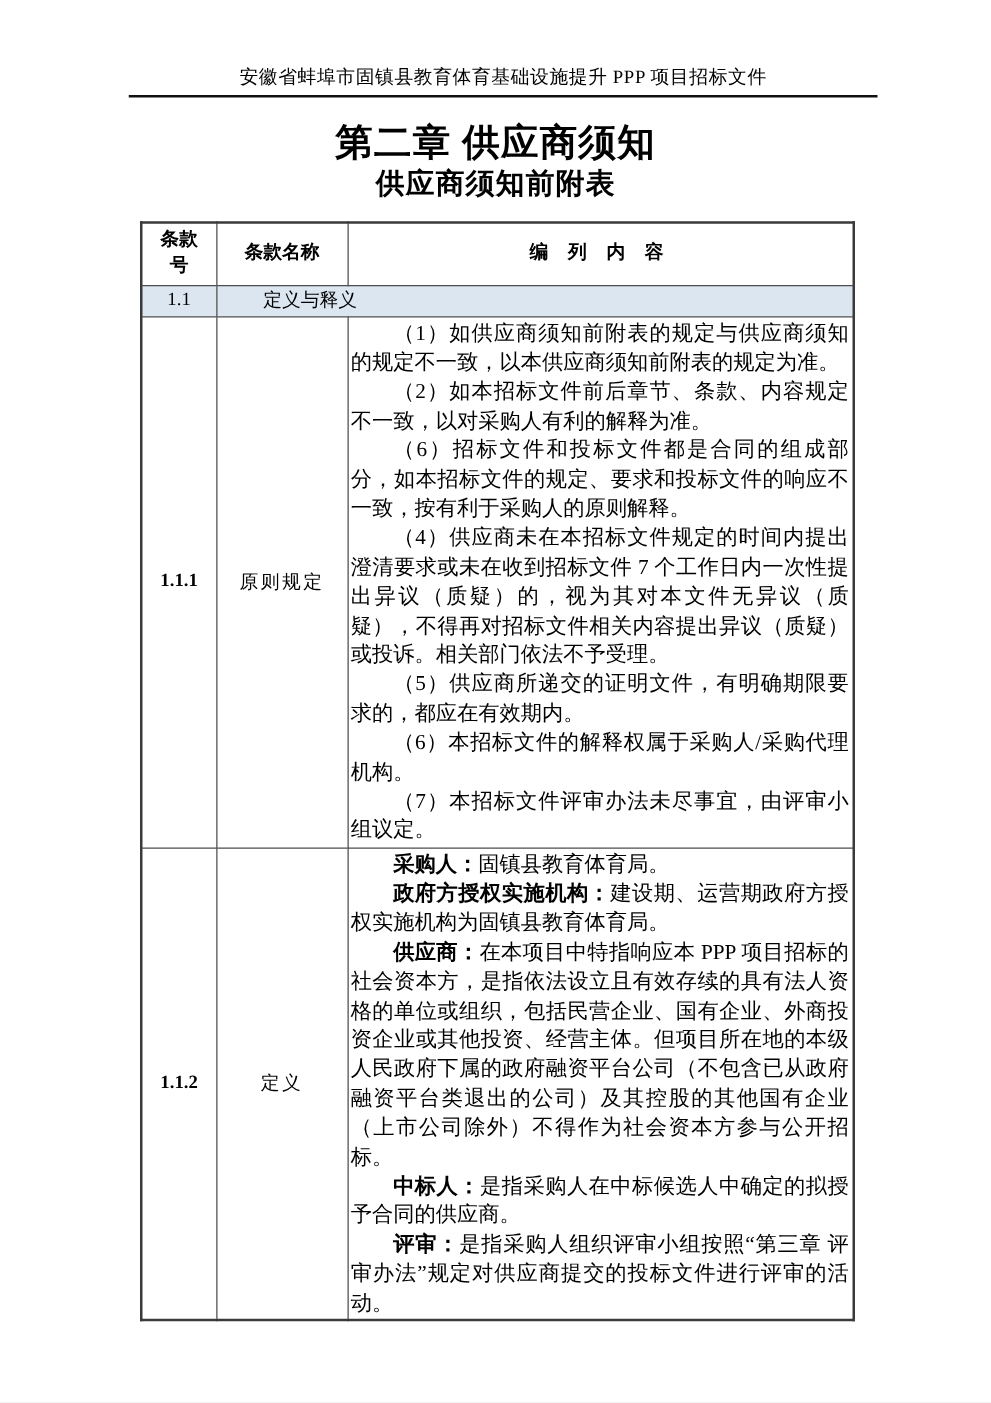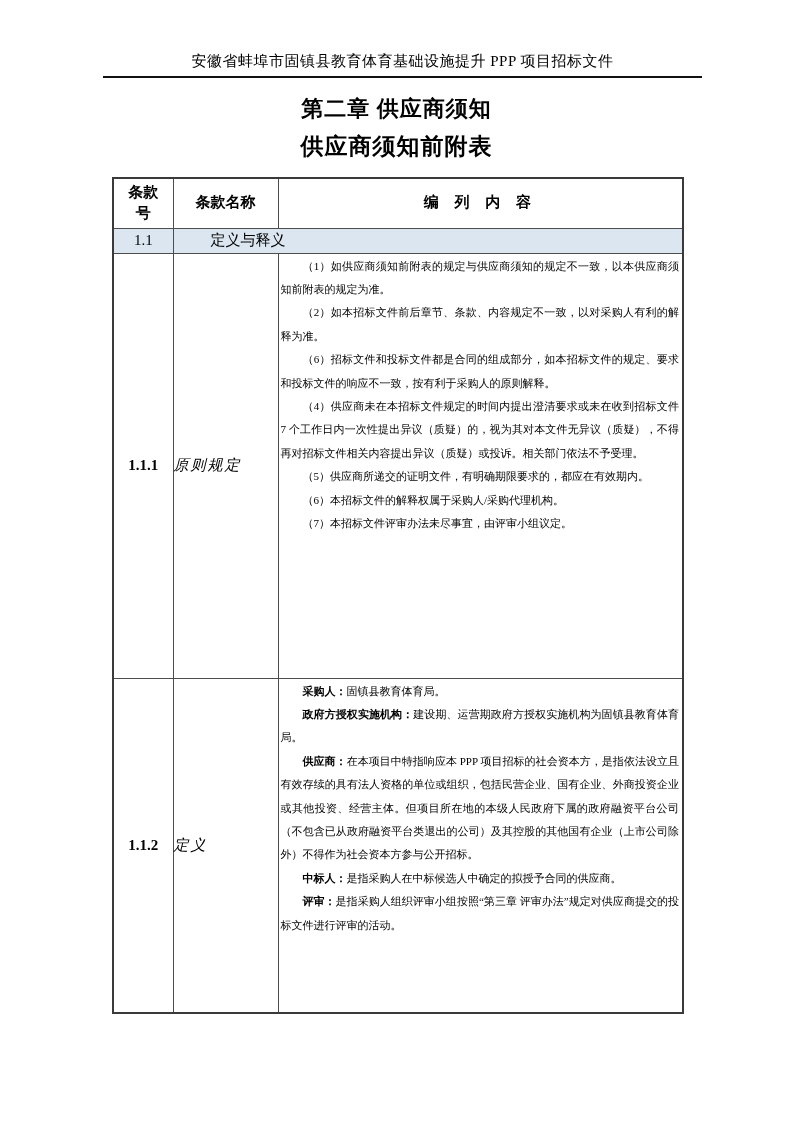--- a/index.html
+++ b/index.html
@@ -24,21 +24,21 @@
     letter-spacing: 0.5px;
     padding-bottom: 5px;
     border-bottom: 2px solid #111;
   }
   .chapter-title {
     position: absolute;
     left: 0;
     top: 94px;
     width: 100%;
     text-align: center;
-    font-size: 22px;
+    font-size: 30px;
     font-weight: bold;
     letter-spacing: 1px;
   }
   .sub-title {
     position: absolute;
     left: 0;
     top: 131px;
     width: 100%;
     text-align: center;
     font-size: 23px;
@@ -64,27 +64,27 @@
   tr.head-row { height: 50px; }
   tr.head-row th { font-weight: bold; text-align: center; line-height: 1.45; }
   .wrap2 { display: inline-block; width: 2.2em; }
   .sp { letter-spacing: 6px; }
   tr.section-row { height: 25px; background: #dce6f1; }
   tr.section-row td { font-weight: normal; }
   td.id-cell { text-align: center; font-weight: bold; }
   td.section-name { padding-left: 37px; }
   tr.row-1 { height: 425px; }
   tr.row-2 { height: 335px; }
-  td.name-cell { text-align: left; letter-spacing: 2px; font-style: italic; }
+  td.name-cell { text-align: center; letter-spacing: 2px; }
   td.content-cell {
     vertical-align: top;
     padding: 1px 3px 1px 2px;
   }
   td.content-cell p {
-    font-size: 11px;
+    font-size: 17px;
     line-height: 23.4px;
     text-align: justify;
     text-indent: 2em;
   }
   td.content-cell p b { font-weight: bold; }
   .page-footer {
     position: absolute;
     left: 0;
     top: 1026px;
     width: 100%;

